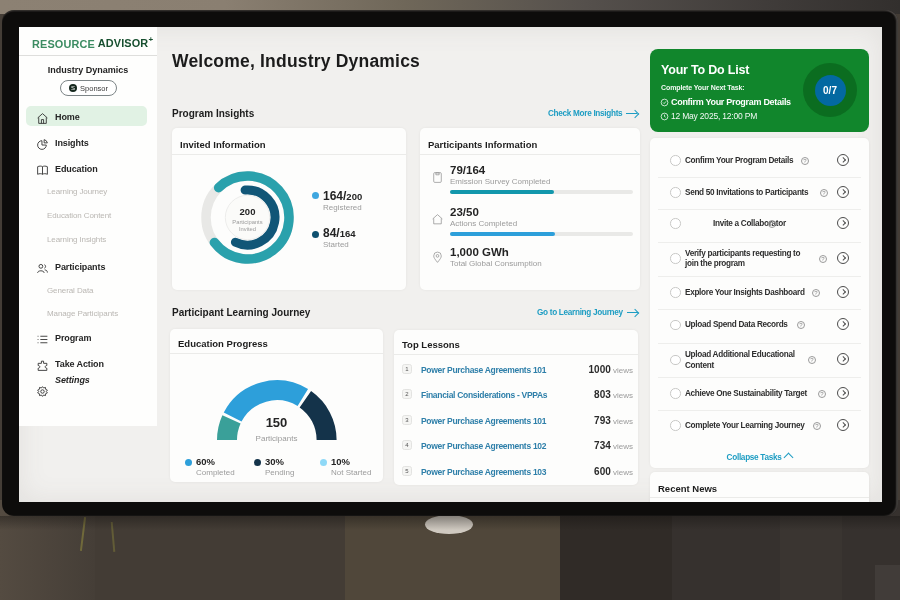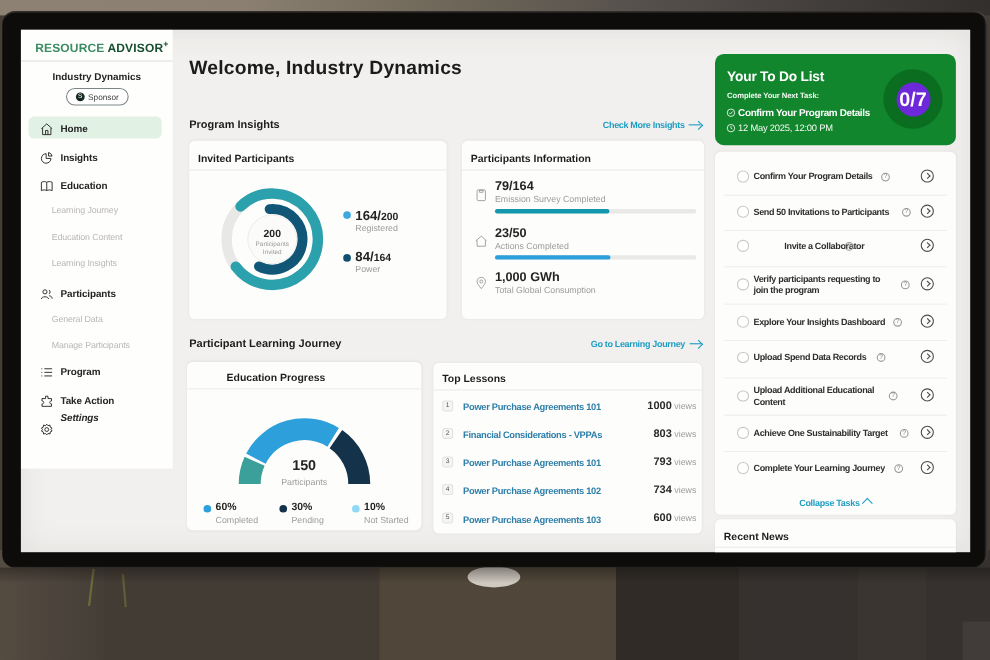--- a/index.html
+++ b/index.html
@@ -72,22 +72,22 @@
   .bar i { position:absolute; left:0; top:0; height:3.5px; border-radius:2px; display:block; }
 
   
   #gcard { position:absolute; left:631px; top:22px; width:219px; height:83px; background:#11862c; border-radius:8px; color:#fff; }
   #gcard .t1 { position:absolute; left:11px; top:14px; font-size:12.5px; font-weight:bold; letter-spacing:-0.2px; }
   #gcard .t2 { position:absolute; left:11px; top:35px; font-size:7px; font-weight:bold; opacity:0.95; letter-spacing:-0.1px; }
   #gcard .t3 { position:absolute; left:21px; top:48px; font-size:9px; font-weight:bold; letter-spacing:-0.3px; }
   #gcard .t4 { position:absolute; left:21px; top:62px; font-size:8.5px; opacity:0.95; letter-spacing:-0.2px; }
   #ring { position:absolute; right:12px; top:14px; width:54px; height:54px; border-radius:50%;
     background:#0b6d20; display:flex; align-items:center; justify-content:center; }
-  #ring .in { width:31px; height:31px; border-radius:50%; background:#6d28d9; display:flex; align-items:center; justify-content:center;
-    font-size:18px; font-weight:bold; color:#fff; }
+  #ring .in { width:31px; height:31px; border-radius:50%; background:#0369a1; display:flex; align-items:center; justify-content:center;
+    font-size:10px; font-weight:bold; color:#fff; }
 
   
   #tasks { left:631px; top:111px; width:219px; height:330px; }
   .task { position:absolute; left:0; width:100%; }
   .cb { position:absolute; left:20px; width:10.5px; height:10.5px; border:1.4px solid #c9c9c7; border-radius:50%; background:#fff; }
   .tlabel { position:absolute; left:35px; font-size:8.2px; font-weight:bold; color:#2e2e2e; line-height:10.5px; letter-spacing:-0.3px; white-space:nowrap; }
   .qm { position:absolute; width:8px; height:8px; border:1px solid #9a9a9a; border-radius:50%; color:#8a8a8a; font-size:6px; text-align:center; line-height:7px; }
   .go { position:absolute; right:20px; width:12px; height:12px; border:1.3px solid #4c4c4c; border-radius:50%; }
   .go:before { content:""; position:absolute; left:3.2px; top:3px; width:3.4px; height:3.4px; border-right:1.4px solid #4c4c4c; border-top:1.4px solid #4c4c4c; transform:rotate(45deg); }
   .tdiv { position:absolute; left:8px; right:8px; border-top:1px solid #eeeeec; }
@@ -189,37 +189,37 @@
             <path d="M12 3 L14 5.5 L17.5 4.5 L17.8 8 L21 9.5 L19 12 L21 14.5 L17.8 16 L17.5 19.5 L14 18.5 L12 21 L10 18.5 L6.5 19.5 L6.2 16 L3 14.5 L5 12 L3 9.5 L6.2 8 L6.5 4.5 L10 5.5 Z"></path>
           </svg></div>
       <div class="nav" style="top:348px;font-style:italic;">Settings</div>
     </div>
 
     <h1>Welcome, Industry Dynamics</h1>
     <div class="h2" style="left:153px;top:81px;">Program Insights</div>
     <div class="tlink" style="left:529px;top:82px;">Check More Insights<span class="arrow"></span></div>
 
     <div class="card" id="cardA">
-      <div class="chead">Invited Participants</div>
+      <div class="chead">Invited Information</div>
       <div class="cdiv" style="top:26px;"></div>
       <svg class="abs" style="left:29px;top:43px;" width="93" height="93" viewBox="0 0 93 93">
         <circle cx="46.5" cy="46.5" r="41.5" fill="none" stroke="#e8e8e6" stroke-width="9.5"></circle>
         <path id="tealArc" fill="none" stroke="#2aa1ac" stroke-width="9.5" stroke-linecap="round" d="M17.67 16.65 A41.5 41.5 0 1 1 13.36 71.48"></path>
         <path id="navyArc" fill="none" stroke="#115677" stroke-width="9" stroke-linecap="round" d="M44.10 19.10 A27.5 27.5 0 1 1 34.44 71.22"></path>
         <circle cx="46.5" cy="46.5" r="22.2" fill="#fbfbf9" stroke="#e9e9e7" stroke-width="0.8"></circle>
         <text x="46.5" y="44" text-anchor="middle" font-size="9.5" font-weight="bold" fill="#242424">200</text>
         <text x="46.5" y="52.5" text-anchor="middle" font-size="5.8" fill="#9b9b9b">Participants</text>
         <text x="46.5" y="60" text-anchor="middle" font-size="5.8" fill="#9b9b9b">Invited</text>
       </svg>
       <span class="ldot abs" style="left:140px;top:64px;background:#3fa7e0;"></span>
       <div class="abs big" style="left:151px;top:61px;">164/<span class="sm">200</span></div>
       <div class="abs gray" style="left:151px;top:75px;">Registered</div>
       <span class="ldot abs" style="left:140px;top:103px;background:#0e506f;"></span>
       <div class="abs big" style="left:151px;top:98px;">84/<span class="sm">164</span></div>
-      <div class="abs gray" style="left:151px;top:112px;">Power</div>
+      <div class="abs gray" style="left:151px;top:112px;">Started</div>
     </div>
 
     <div class="card" id="cardB">
       <div class="chead">Participants Information</div>
       <div class="cdiv" style="top:26px;"></div>
       <div class="bicon" style="top:42px;"><svg viewBox="0 0 24 24">
             <rect x="5" y="3" width="14" height="18" rx="2"></rect>
             <path d="M9 3.5 H15 V7 H9 Z"></path>
           </svg></div>
       <div class="bnum" style="top:36px;">79/164</div>
@@ -331,21 +331,21 @@
 
     <div class="card" id="news">
       <div class="chead">Recent News</div>
       <div class="cdiv" style="top:25px;"></div>
     </div>
 
     <div class="h2" style="left:153px;top:280px;">Participant Learning Journey</div>
     <div class="tlink" style="left:518px;top:281px;">Go to Learning Journey<span class="arrow"></span></div>
 
     <div class="card" id="cardC">
-      <div class="chead" style="top:8.5px;margin-left:28px;">Education Progress</div>
+      <div class="chead" style="top:8.5px;">Education Progress</div>
       <div class="cdiv" style="top:24px;"></div>
       <svg class="abs" style="left:45px;top:50px;" width="124" height="62" viewBox="0 0 124 62">
         <path id="gTeal" fill="none" stroke="#3aa099" stroke-width="20" d="M12.00 61.00 A49.8 49.8 0 0 1 16.48 40.35"></path>
         <path id="gBlue" fill="none" stroke="#2d9fda" stroke-width="20" d="M17.63 38.00 A49.8 49.8 0 0 1 87.82 18.54"></path>
         <path id="gNavy" fill="none" stroke="#14334a" stroke-width="20" d="M90.36 20.21 A49.8 49.8 0 0 1 111.60 61.00"></path>
       </svg>
       <div id="c150">150</div>
       <div id="cpart">Participants</div>
       <div class="leg" style="left:26px;">60%<div class="cap">Completed</div><span class="ldot" style="background:#2d9fda;"></span></div>
       <div class="leg" style="left:95px;">30%<div class="cap">Pending</div><span class="ldot" style="background:#14334a;"></span></div>

